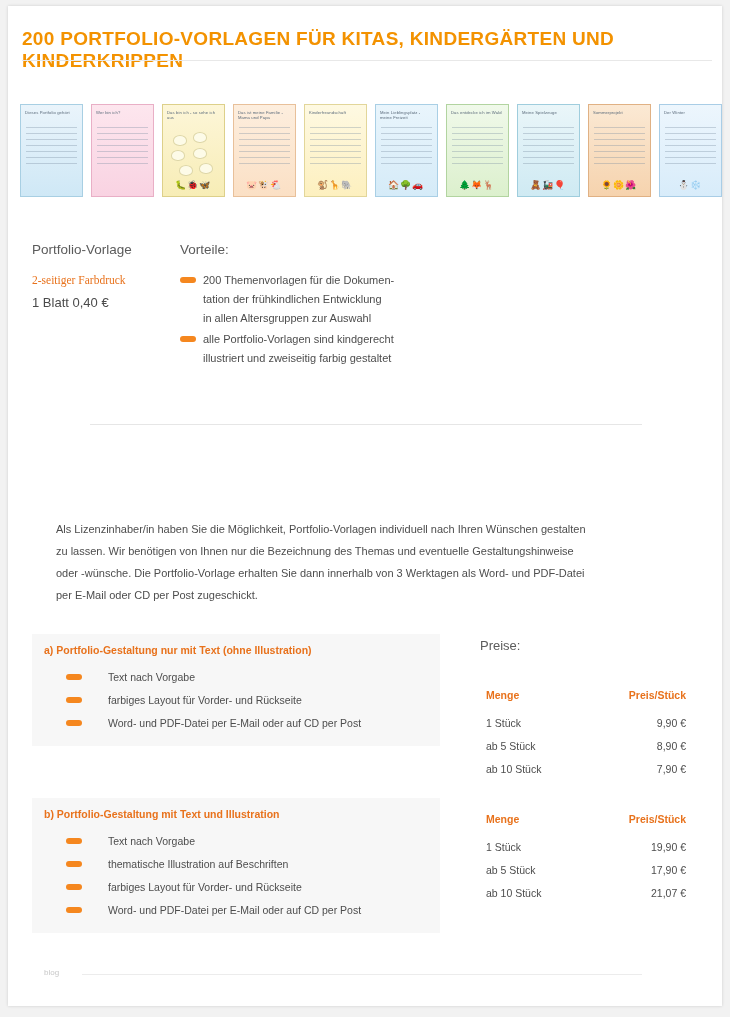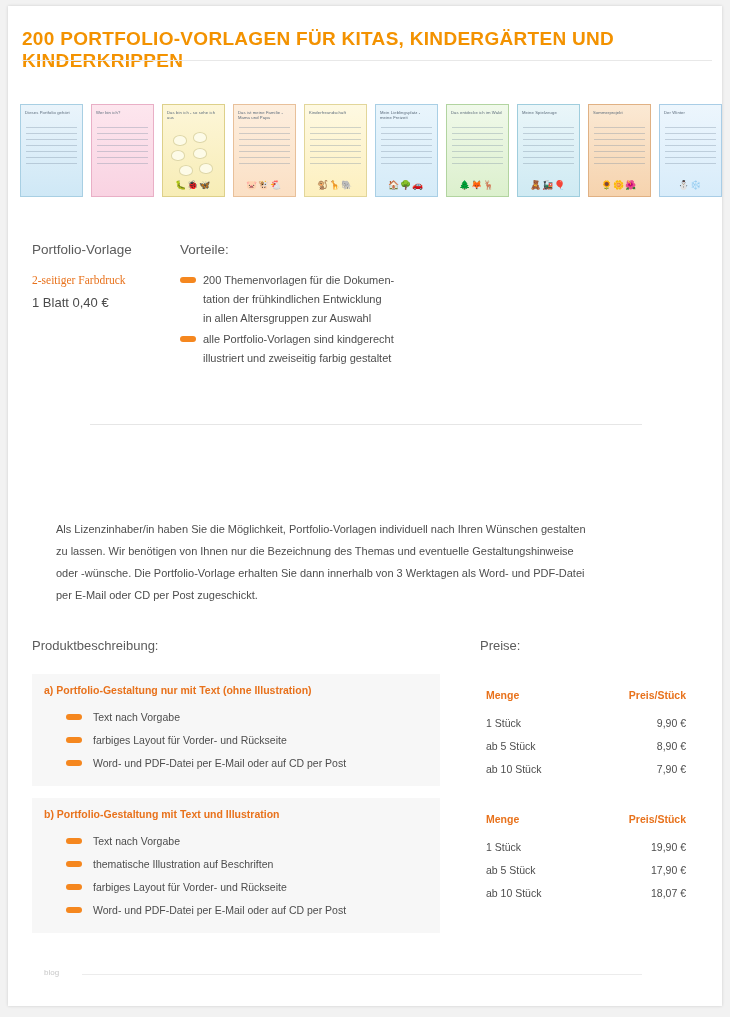--- a/index.html
+++ b/index.html
@@ -198,21 +198,21 @@
     top: 32px;
   }
   .opt-row {
     position: relative;
     height: 23px;
   }
   .opt-row .pill {
     top: 8px;
   }
   .opt-row .bullet-text {
-    margin-left: 27px;
+    margin-left: 42px;
     font-size: 10.5px;
     line-height: 23px;
     color: #4d4d4d;
   }
 
   
   .ptable {
     position: absolute;
     width: 200px;
   }
@@ -424,21 +424,21 @@
     <div class="sec-rule" style="left:82px; top:418px; width:552px;"></div>
 
     <div class="para" style="left:24px; top:512px; width:660px; white-space:pre-line;">Als Lizenzinhaber/in haben Sie die Möglichkeit, Portfolio-Vorlagen individuell nach Ihren Wünschen gestalten
 zu lassen. Wir benötigen von Ihnen nur die Bezeichnung des Themas und eventuelle Gestaltungshinweise
 oder -wünsche. Die Portfolio-Vorlage erhalten Sie dann innerhalb von 3 Werktagen als Word- und PDF-Datei
 per E-Mail oder CD per Post zugeschickt.</div>
 
     <div class="h3" style="left:24px; top:632px;text-align:right;">Produktbeschreibung:</div>
     <div class="h3" style="left:472px; top:632px;text-align:right;">Preise:</div>
 
-    <div class="optbox" style="left:24px; top:668px; width:408px; height:112px;text-decoration:underline;">
+    <div class="optbox" style="left:24px; top:628px; width:408px; height:112px;text-decoration:underline;">
       <div class="opt-title">a) Portfolio-Gestaltung nur mit Text (ohne Illustration)</div>
       <div class="opt-list">
         <div class="opt-row">
           <span class="pill"></span>
           <div class="bullet-text">Text nach Vorgabe</div>
         </div>
         <div class="opt-row">
           <span class="pill"></span>
           <div class="bullet-text">farbiges Layout für Vorder- und Rückseite</div>
         </div>
@@ -498,21 +498,21 @@
       <div class="prow" style="margin-top:5px;">
         <div class="pc1">1 Stück</div>
         <div class="pc2">19,90 €</div>
       </div>
       <div class="prow">
         <div class="pc1">ab 5 Stück</div>
         <div class="pc2">17,90 €</div>
       </div>
       <div class="prow">
         <div class="pc1">ab 10 Stück</div>
-        <div class="pc2">18,07 €</div>
+        <div class="pc2">21,07 €</div>
       </div>
     </div>
 
     <div class="footer-rule"></div>
     <div class="footer-note">blog</div>
 
   </div>
 </div>
 
 </body></html>

